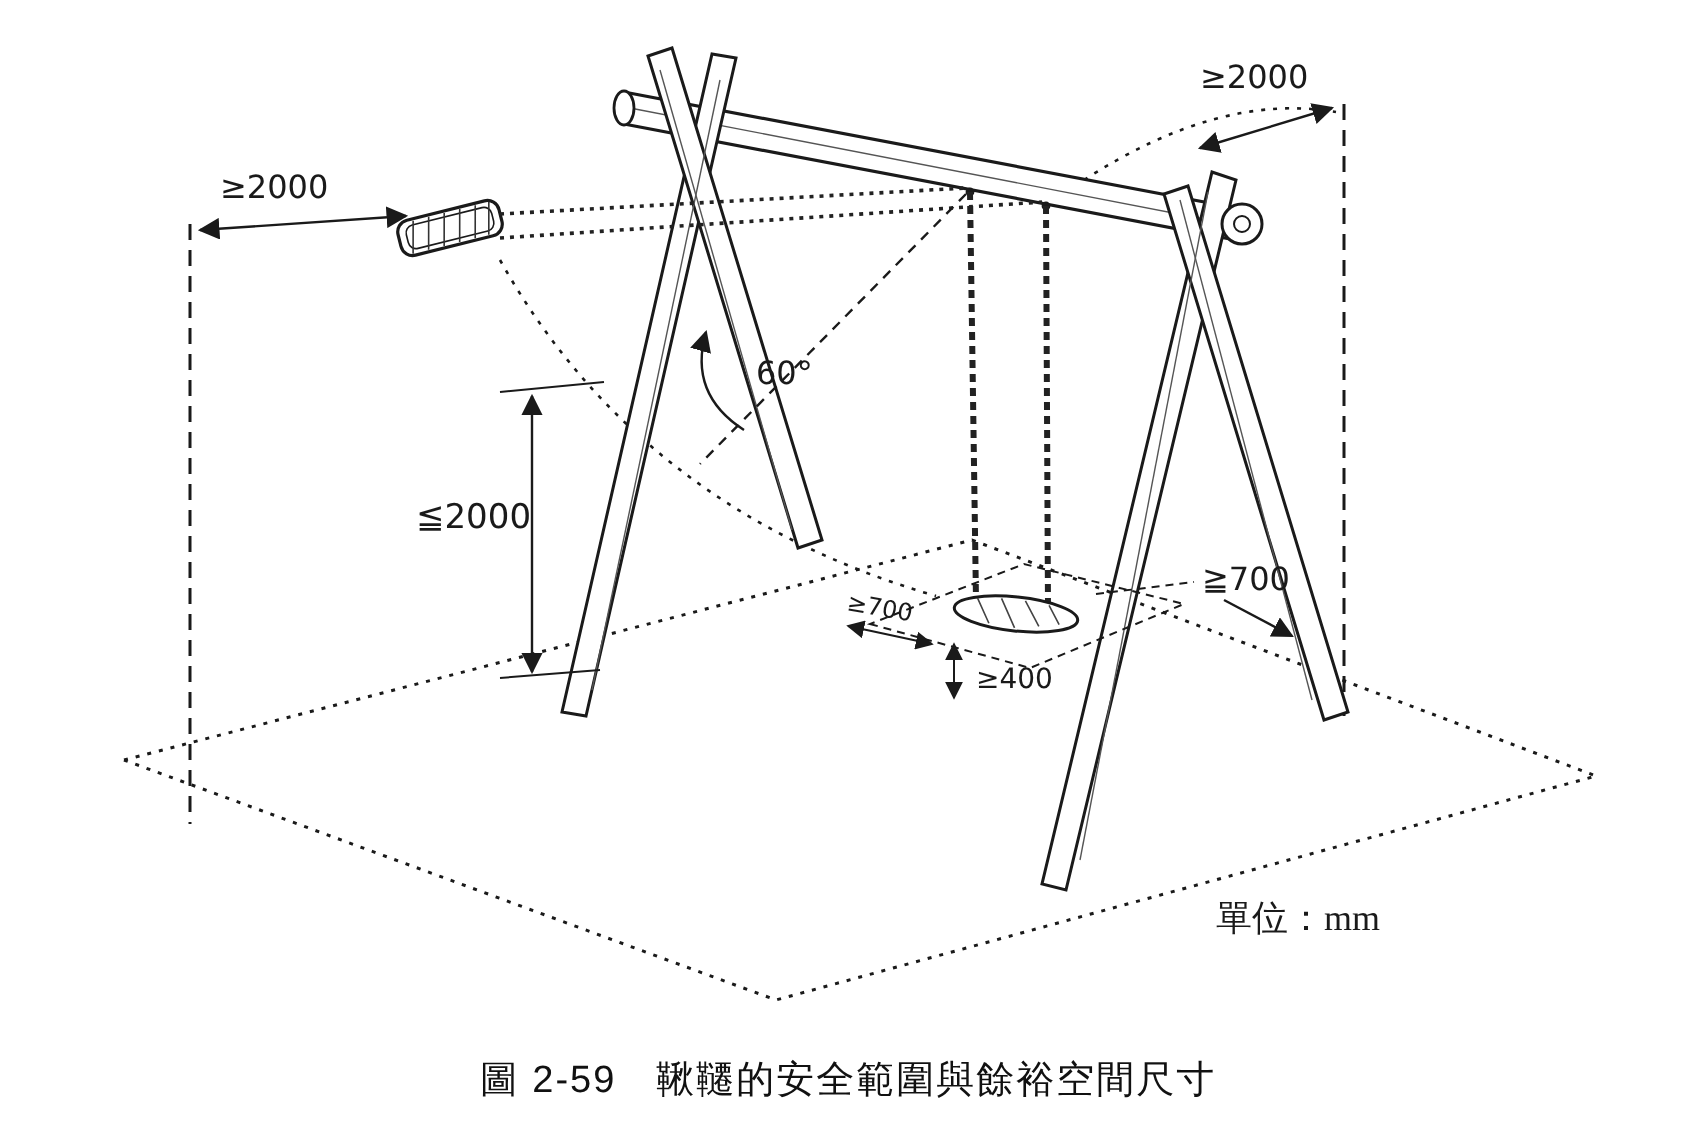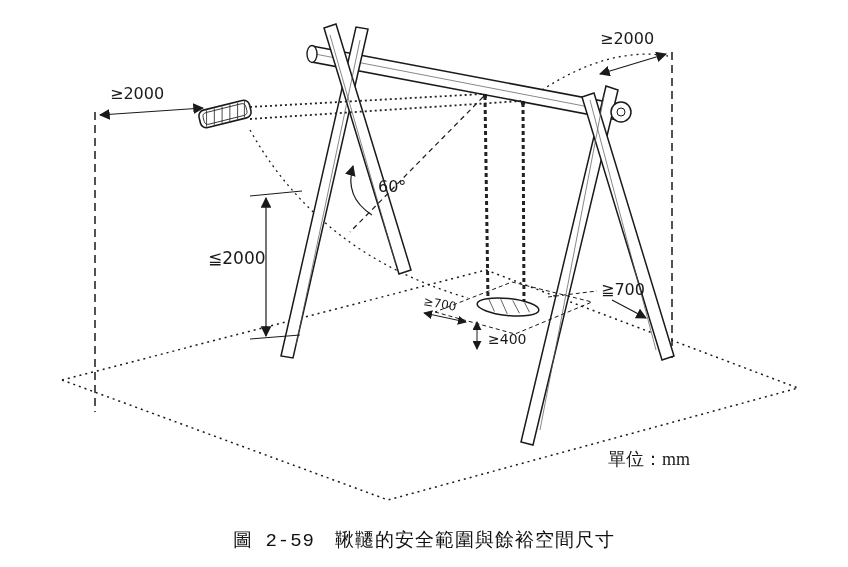--- a/index.html
+++ b/index.html
@@ -1,20 +1,20 @@
 <!DOCTYPE html>
 <html><head>
 <meta charset="utf-8">
 <style>
   html,body{margin:0;padding:0;background:#ffffff;}
   .page{position:relative;width:848px;height:567px;background:#ffffff;overflow:hidden;
         font-family:"DejaVu Sans",sans-serif;color:#1a1a1a;}
   .diagram{position:absolute;left:0;top:0;}
   .caption{position:absolute;left:0;top:527px;width:100%;text-align:center;
-           font-family:Liberation Mono, monospace;font-size:19px;color:#111;
+           font-family:Liberation Sans, sans-serif;font-size:19px;color:#111;
            letter-spacing:1px;}
   svg text{fill:#1a1a1a;}
   .dimlabel{font-family:"DejaVu Sans",sans-serif;}
   .unitnote{font-family:"Liberation Serif","DejaVu Serif",serif;font-size:18px;}
 </style>
 </head>
 <body>
 
 <div class="page">
 

